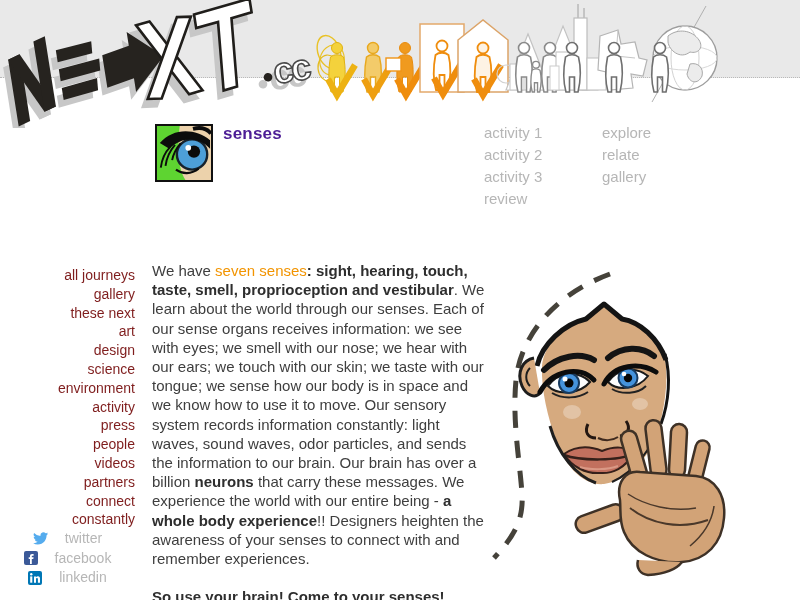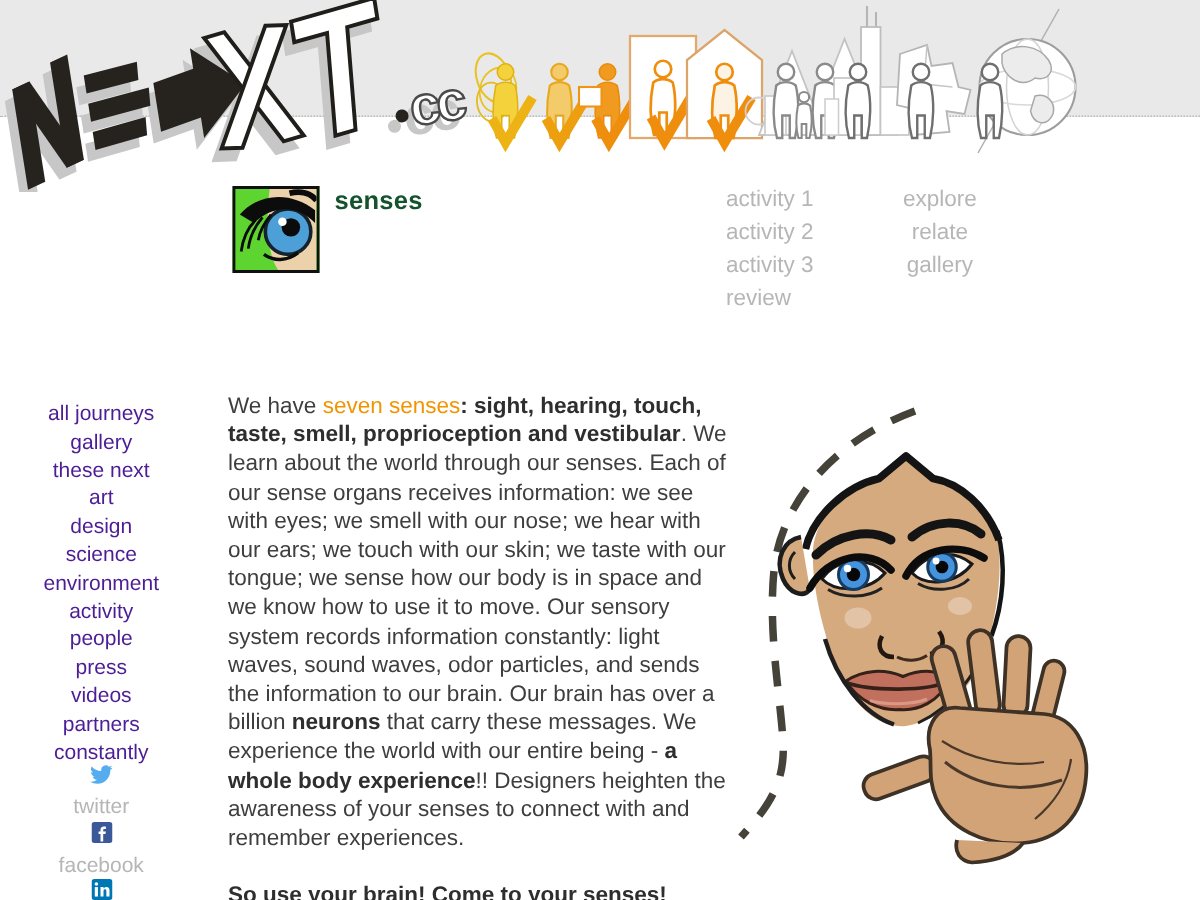--- a/index.html
+++ b/index.html
@@ -17,41 +17,40 @@
   .logo-svg{position:absolute;left:2px;top:0;width:312px;height:128px;z-index:3;}
   .banner-svg{position:absolute;left:300px;top:0;width:425px;height:104px;z-index:2;}
 
   
   .journey-icon{
     position:absolute;left:155px;top:124px;width:54px;height:54px;
     border:2px solid #101010;background:#5ed431;cursor:pointer;
   }
   .journey-title{
     position:absolute;left:223px;top:124px;margin:0;
-    font-size:17px;font-weight:bold;color:#14532d;letter-spacing:.2px;text-align:center;
+    font-size:17px;font-weight:bold;color:#4c1d95;letter-spacing:.2px;text-align:center;
   }
   .nav-col{position:absolute;top:122px;margin:0;padding:0;list-style:none;}
   .nav-col.activities{left:484px;}
-  .nav-col.secondary{left:602px;text-align:center;}
+  .nav-col.secondary{left:602px;}
   .nav-col li{
     font-size:15px;line-height:22px;color:#b6b6b6;cursor:pointer;
   }
 
   
   .sidebar{
     position:absolute;left:0;top:266px;width:135px;text-align:right;
   }
   .sidebar .s-item{
-    display:block;font-size:14px;line-height:18.8px;color:#4c1d95;
-    cursor:pointer;white-space:nowrap;text-align:center;
+    display:block;font-size:14px;line-height:18.8px;color:#7f1d1d;
+    cursor:pointer;white-space:nowrap;
   }
   .social-row{
-    display:flex;justify-content:center;align-items:center;gap:5px;
+    display:flex;justify-content:center;align-items:center;gap:17px;
     line-height:19.4px;
-    flex-direction:column;
   }
   .social-row .s-label{font-size:14px;color:#b6b6b6;}
   .social-row svg{display:block;}
 
   
   .content{
     position:absolute;left:152px;top:261px;width:336px;
     font-size:15px;line-height:19.2px;color:#3e3e3e;
   }
   .content p{margin:0;}
@@ -212,24 +211,25 @@
 
 <nav class="sidebar">
   <span class="s-item">all journeys</span>
   <span class="s-item">gallery</span>
   <span class="s-item">these next</span>
   <span class="s-item">art</span>
   <span class="s-item">design</span>
   <span class="s-item">science</span>
   <span class="s-item">environment</span>
   <span class="s-item">activity</span>
+  <span class="s-item">press</span>
   <span class="s-item">people</span>
-  <span class="s-item">press</span>
   <span class="s-item">videos</span>
   <span class="s-item">partners</span>
+  <span class="s-item">connect</span>
   <span class="s-item">constantly</span>
 
   <span class="social-row">
     <svg width="15" height="13" viewBox="0 0 15 13">
       <path fill="#55acee" d="M15 1.6c-.55.25-1.14.41-1.76.49.63-.38 1.12-.98 1.35-1.7-.6.35-1.25.6-1.95.74A3.07 3.07 0 0 0 7.4 3.25c0 .24.03.47.08.7A8.72 8.72 0 0 1 1.14.93 3.07 3.07 0 0 0 2.09 5.03a3.05 3.05 0 0 1-1.39-.39v.04c0 1.49 1.06 2.73 2.46 3.01a3.1 3.1 0 0 1-1.38.05 3.07 3.07 0 0 0 2.87 2.13A6.16 6.16 0 0 1 .1 11.14a8.68 8.68 0 0 0 4.7 1.38c5.65 0 8.74-4.68 8.74-8.74v-.4c.6-.43 1.12-.97 1.46-1.58Z"></path>
     </svg>
     <span class="s-label">twitter</span>
   </span>
 
   <span class="social-row">

